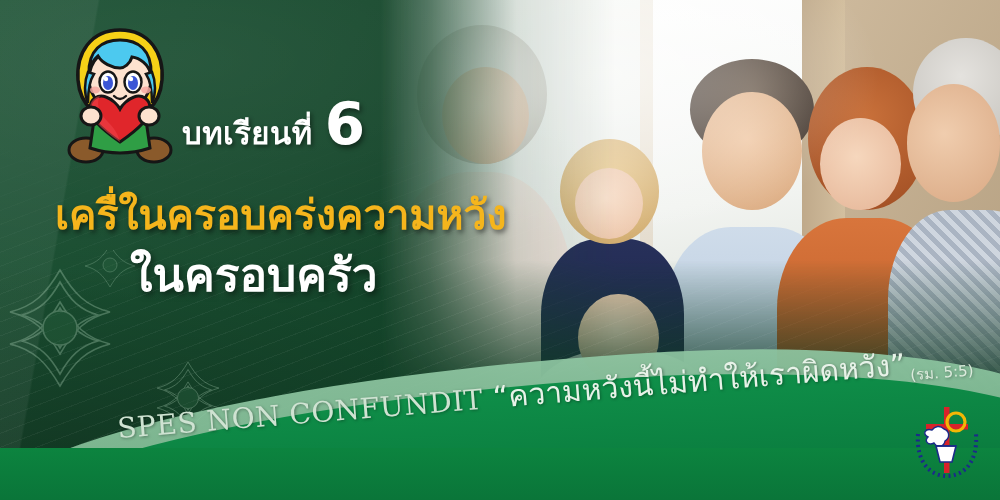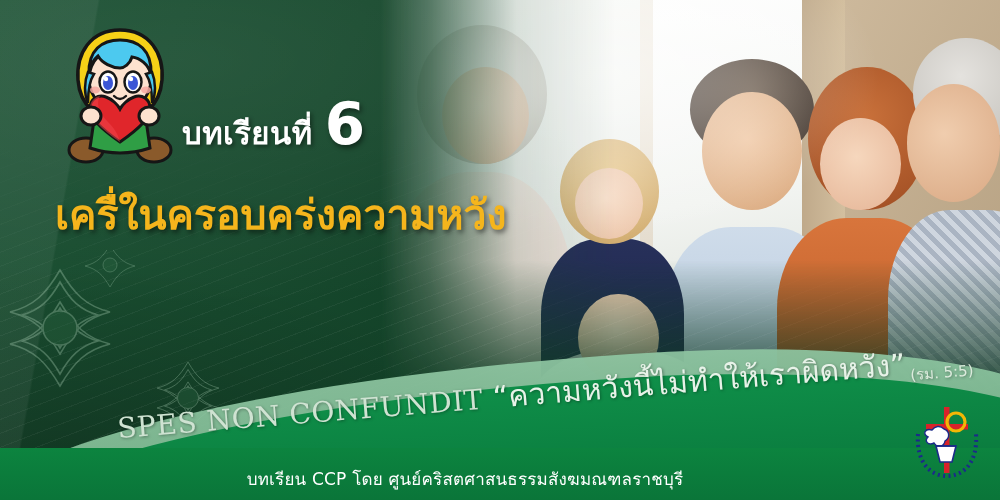--- a/index.html
+++ b/index.html
@@ -272,28 +272,28 @@
     <ellipse cx="27" cy="92" rx="10" ry="9" fill="#fde2cf" stroke="#161616" stroke-width="3"></ellipse>
     <ellipse cx="85" cy="92" rx="10" ry="9" fill="#fde2cf" stroke="#161616" stroke-width="3"></ellipse>
   </svg>
 
   <div class="lesson-row">
     <span class="lesson-label">บทเรียนที่</span>
     <span class="lesson-num">6</span>
   </div>
 
   <div class="title1">เครื่ในครอบคร่งความหวัง</div>
+  <div class="title2">ในครอบครัว</div>
 
   <div class="motto">
     <span class="motto-latin">SPES NON CONFUNDIT</span>
     <span class="motto-thai">“ความหวังนี้ไม่ทำให้เราผิดหวัง”</span>
     <span class="motto-ref">(รม. 5:5)</span>
   </div>
 
-  <div class="credit">บทเรียน CCP โดย ศูนย์คริสตศาสนธรรมสังฆมณฑลราชบุรี</div>
 
   <svg class="logo" viewBox="0 0 74 80">
     <g stroke="#1b2a8a" fill="none" stroke-width="2">
       <path d="M8 30 C6 58 20 72 37 72 C54 72 68 58 66 30" stroke-dasharray="2 3.4" stroke-width="4"></path>
     </g>
     <rect x="34" y="3" width="5.5" height="66" fill="#d8232a"></rect>
     <rect x="16" y="20" width="42" height="5.5" fill="#d8232a"></rect>
     <circle cx="46" cy="18" r="9" fill="none" stroke="#f2b705" stroke-width="3.2"></circle>
     <path d="M22 26 C15 24 12 30 18 33 C14 37 18 42 24 39 C27 44 34 43 35 37 C40 34 40 27 34 25 C30 21 25 22 22 26 Z" fill="#ffffff" stroke="#1b2a8a" stroke-width="1.4"></path>
     <path d="M26 42 L46 42 L42 58 L30 58 Z" fill="#ffffff" stroke="#1b2a8a" stroke-width="1.6"></path>

